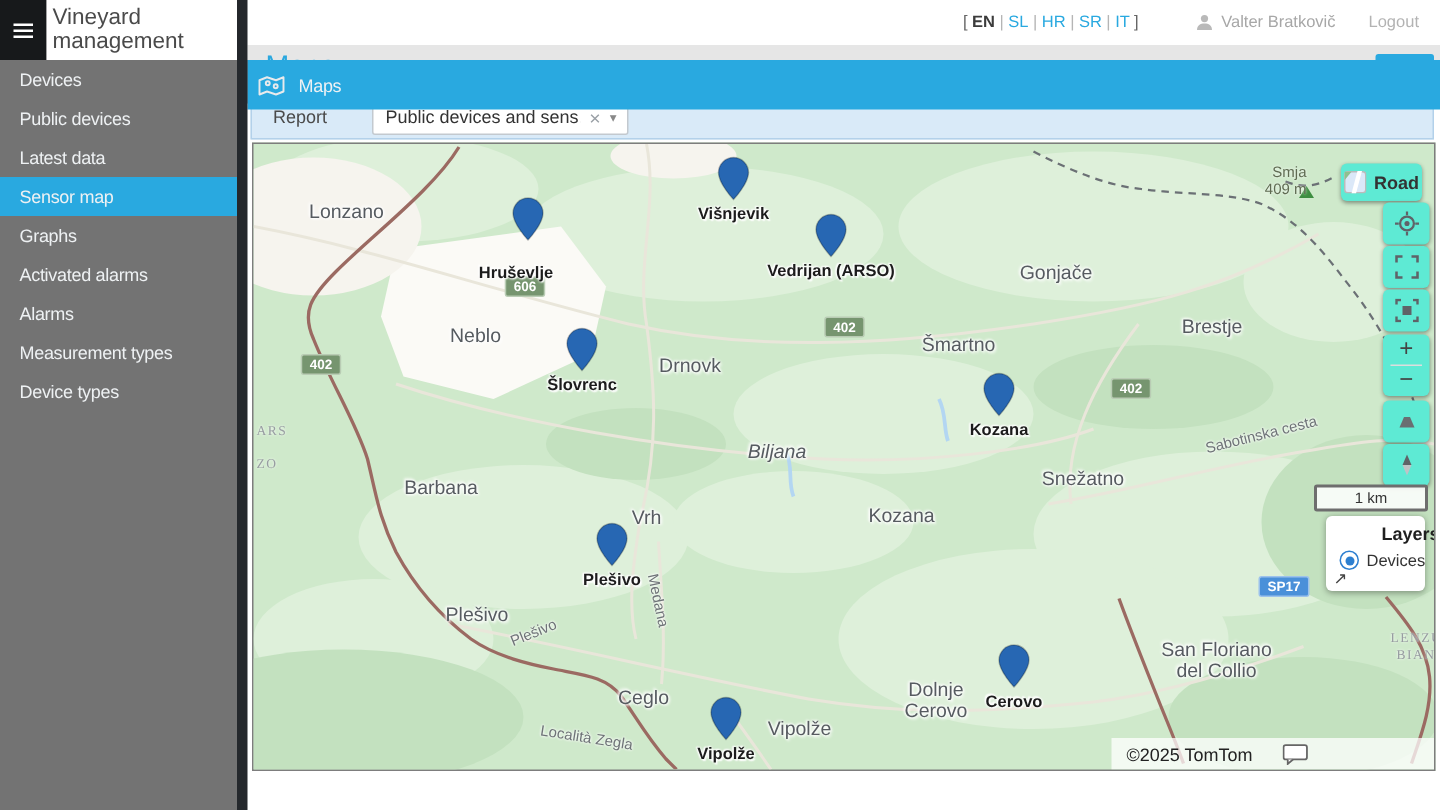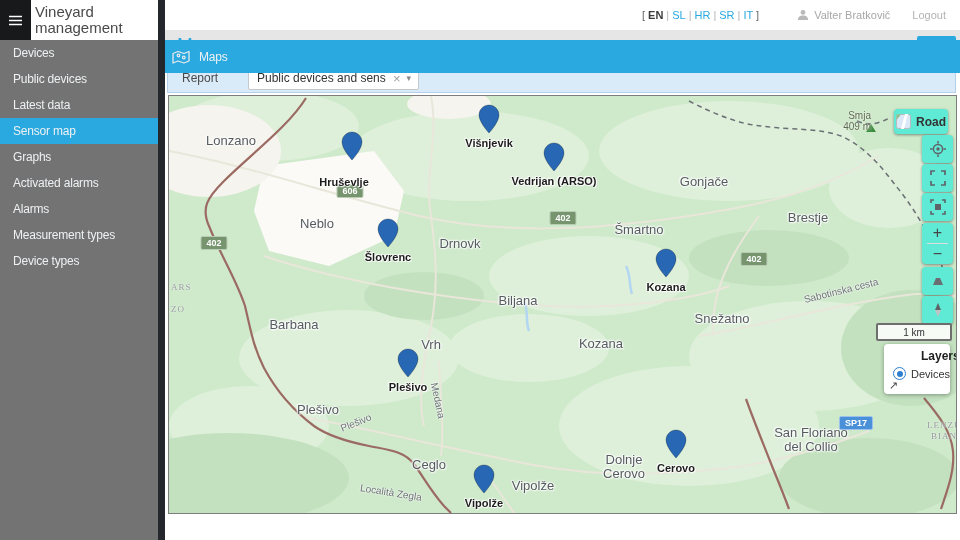--- a/index.html
+++ b/index.html
@@ -335,41 +335,41 @@
       <polygon points="697,36 702,28 707,36" fill="#3e8e41"></polygon>
     </svg>
 
     <div id="map-labels">
         <div class="map-label" style="left: -8px; top: 38px; width: 140px;">Lonzano</div>
         <div class="map-label" style="left: 78px; top: 121px; width: 140px;">Neblo</div>
         <div class="map-label" style="left: 221px; top: 141px; width: 140px;">Drnovk</div>
         <div class="map-label" style="left: 465px; top: 79px; width: 140px;">Gonjače</div>
         <div class="map-label" style="left: 400px; top: 127px; width: 140px;">Šmartno</div>
         <div class="map-label" style="left: 569px; top: 115px; width: 140px;">Brestje</div>
-        <div class="map-label" style="left: 279px; top: 198px; width: 140px;">Biljana</div>
+        <div class="map-label" style="left: 279px; top: 198px; width: 140px; font-style: italic;">Biljana</div>
         <div class="map-label" style="left: 362px; top: 241px; width: 140px;">Kozana</div>
         <div class="map-label" style="left: 483px; top: 216px; width: 140px;">Snežatno</div>
         <div class="map-label" style="left: 55px; top: 222px; width: 140px;">Barbana</div>
         <div class="map-label" style="left: 192px; top: 242px; width: 140px;">Vrh</div>
         <div class="map-label" style="left: 79px; top: 307px; width: 140px;">Plešivo</div>
         <div class="map-label" style="left: 190px; top: 362px; width: 140px;">Ceglo</div>
         <div class="map-label" style="left: 294px; top: 383px; width: 140px;">Vipolže</div>
         <div class="map-label" style="left: 385px; top: 357px; width: 140px;">Dolnje
 Cerovo</div>
         <div class="map-label" style="left: 572px; top: 330px; width: 140px;">San Floriano
 del Collio</div>
         <div class="street-label" style="left: 617px; top: 189px; transform: rotate(-14deg);">Sabotinska cesta</div>
         <div class="street-label" style="left: 132px; top: 321px; transform: rotate(-22deg);">Plešivo</div>
         <div class="street-label" style="left: 214px; top: 299px; transform: rotate(78deg);">Medana</div>
         <div class="street-label" style="left: 167px; top: 391px; transform: rotate(9deg);">Località Zegla</div>
         <div class="shield green" style="left: 181px; top: 95px;">606</div>
         <div class="shield green" style="left: 45px; top: 147px;">402</div>
         <div class="shield green" style="left: 394px; top: 122px;">402</div>
         <div class="shield green" style="left: 585px; top: 163px;">402</div>
-        <div class="shield blue" style="left: 687px; top: 327px;">SP17</div>
+        <div class="shield blue" style="left: 687px; top: 295px;">SP17</div>
         <div class="partial-label" style="left: 2px; top: 186px;">ARS</div>
         <div class="partial-label" style="left: 2px; top: 183px; margin-top: 25px;">ZO</div>
         <div class="partial-label" style="left: 758px; top: 324px;">LENZUO</div>
         <div class="partial-label" style="left: 762px; top: 335px;">BIANCO</div>
         <div class="peak" style="left: 652px; top: 14px; width: 50px;">Smja<br>409 m</div>
         <div class="pin" style="left: 172px; top: 35px;"><svg width="22" height="30" viewBox="0 0 22 30">
             <path d="M11 1 C5.5 1 1 5.5 1 11 c0 7.4 10 18 10 18 s10-10.6 10-18 C21 5.5 16.5 1 11 1 Z" fill="#2767b3" stroke="rgba(0,0,0,0.25)"></path>
           </svg></div>
         <div class="pin-label" style="left: 110px; top: 68px; margin-top: 12px;">Hruševlje</div>
         <div class="pin" style="left: 309px; top: 8px;"><svg width="22" height="30" viewBox="0 0 22 30">
@@ -450,14 +450,23 @@
     <div class="layers-panel">
       <div class="layers-title">Layers</div>
       <div class="layer-opt">
         <span class="radio">
             <span class="dot"></span>
           </span>
         <span class="lbl">Devices</span>
       </div>
       <span class="layers-arrow">↗</span>
     </div>
+    <div class="copyright">
+      <span>©2025 TomTom</span>
+      <span class="bubble">
+        <svg width="17" height="14" viewBox="0 0 17 14">
+            <rect x="0.7" y="0.7" width="15.6" height="9.6" rx="1.5" fill="#fff" stroke="#666" stroke-width="1.2"></rect>
+            <path d="M3.5 10.3 v3 l3.5 -3" fill="#fff" stroke="#666" stroke-width="1.2"></path>
+          </svg>
+      </span>
+    </div>
   </div>
 </div>
 
 </body></html>

